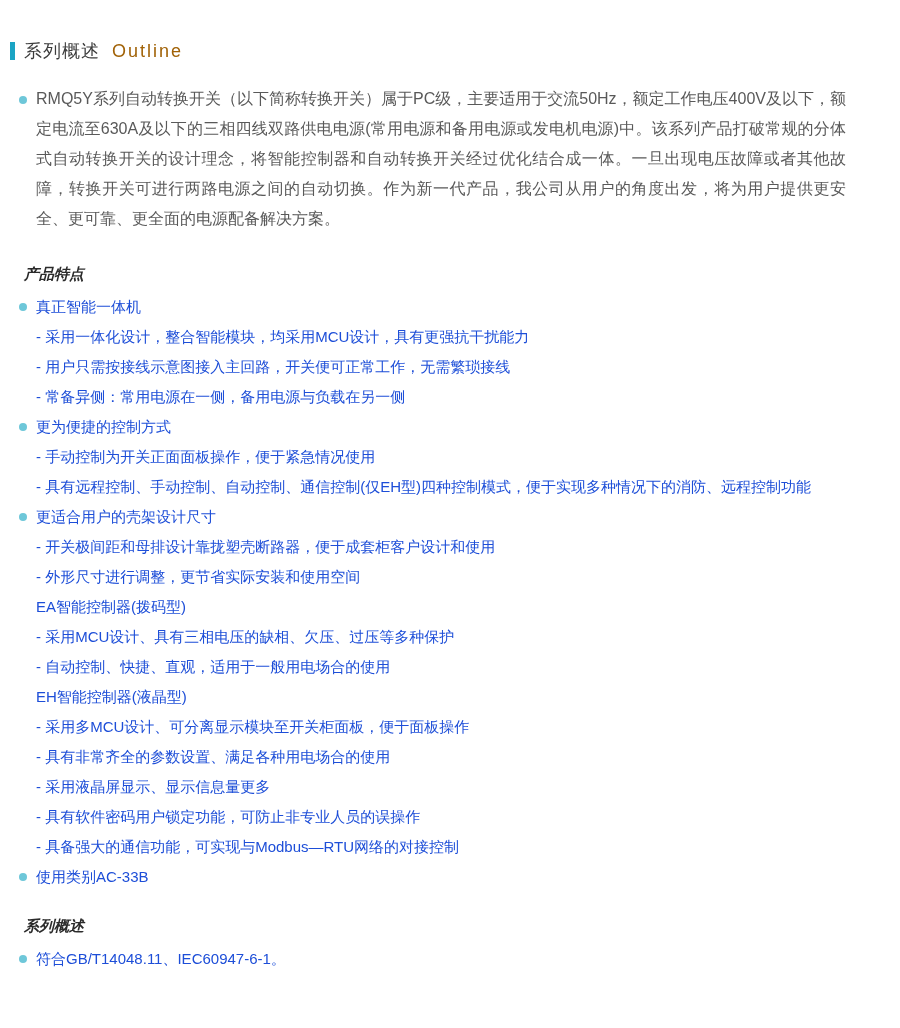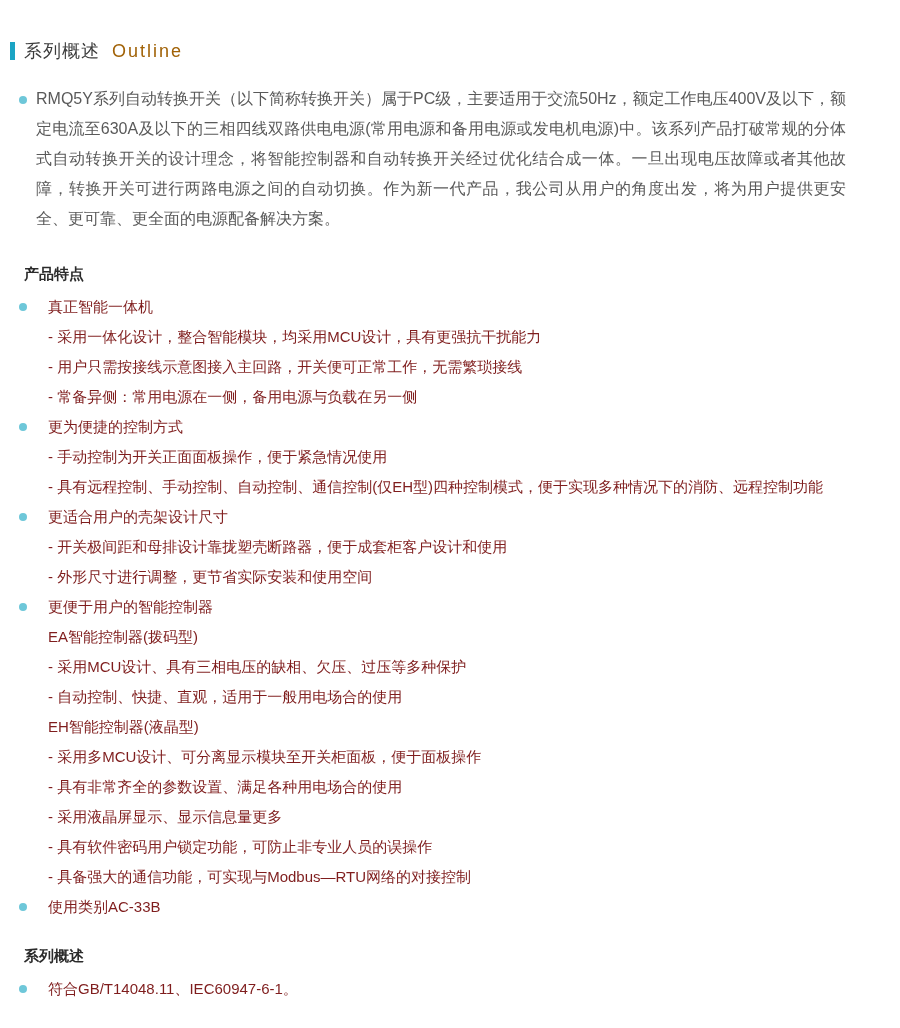--- a/index.html
+++ b/index.html
@@ -60,32 +60,33 @@
     background:#6ec7d9;
   }
 
   
   .sub-heading {
     margin-left:24px;
     font-size:15px;
     font-weight:bold;
     color:#2b2b2b;
     line-height:20px;
+    font-style:italic;
   }
   .sub-heading.features { margin-top:30px; }
   .sub-heading.standards { margin-top:24px; }
 
   
   .list { margin-top:8px; }
   .row {
     position:relative;
-    padding-left:48px;
+    padding-left:36px;
     font-size:15px;
     line-height:30px;
-    color:#7f1d1d;
+    color:#1d4ed8;
     white-space:nowrap;
   }
 </style>
 </head>
 <body>
 
 <div class="page">
 
   <div class="sec-header">
     <span class="accent-bar"></span>
@@ -104,21 +105,20 @@
       <div class="row bullet"><span class="dot"></span><span>真正智能一体机</span></div>
       <div class="row sub"><span>- 采用一体化设计，整合智能模块，均采用MCU设计，具有更强抗干扰能力</span></div>
       <div class="row sub"><span>- 用户只需按接线示意图接入主回路，开关便可正常工作，无需繁琐接线</span></div>
       <div class="row sub"><span>- 常备异侧：常用电源在一侧，备用电源与负载在另一侧</span></div>
       <div class="row bullet"><span class="dot"></span><span>更为便捷的控制方式</span></div>
       <div class="row sub"><span>- 手动控制为开关正面面板操作，便于紧急情况使用</span></div>
       <div class="row sub"><span>- 具有远程控制、手动控制、自动控制、通信控制(仅EH型)四种控制模式，便于实现多种情况下的消防、远程控制功能</span></div>
       <div class="row bullet"><span class="dot"></span><span>更适合用户的壳架设计尺寸</span></div>
       <div class="row sub"><span>- 开关极间距和母排设计靠拢塑壳断路器，便于成套柜客户设计和使用</span></div>
       <div class="row sub"><span>- 外形尺寸进行调整，更节省实际安装和使用空间</span></div>
-      <div class="row bullet"><span class="dot"></span><span>更便于用户的智能控制器</span></div>
       <div class="row plain"><span>EA智能控制器(拨码型)</span></div>
       <div class="row sub"><span>- 采用MCU设计、具有三相电压的缺相、欠压、过压等多种保护</span></div>
       <div class="row sub"><span>- 自动控制、快捷、直观，适用于一般用电场合的使用</span></div>
       <div class="row plain"><span>EH智能控制器(液晶型)</span></div>
       <div class="row sub"><span>- 采用多MCU设计、可分离显示模块至开关柜面板，便于面板操作</span></div>
       <div class="row sub"><span>- 具有非常齐全的参数设置、满足各种用电场合的使用</span></div>
       <div class="row sub"><span>- 采用液晶屏显示、显示信息量更多</span></div>
       <div class="row sub"><span>- 具有软件密码用户锁定功能，可防止非专业人员的误操作</span></div>
       <div class="row sub"><span>- 具备强大的通信功能，可实现与Modbus—RTU网络的对接控制</span></div>
       <div class="row bullet"><span class="dot"></span><span>使用类别AC-33B</span></div>

